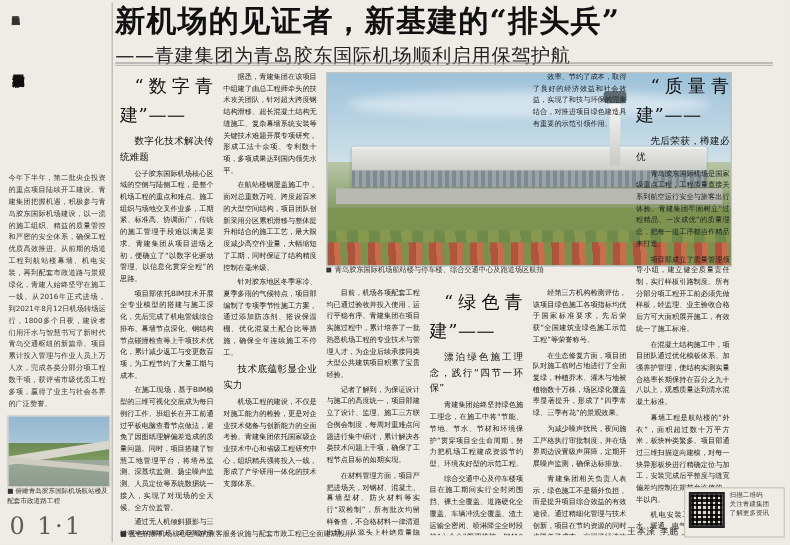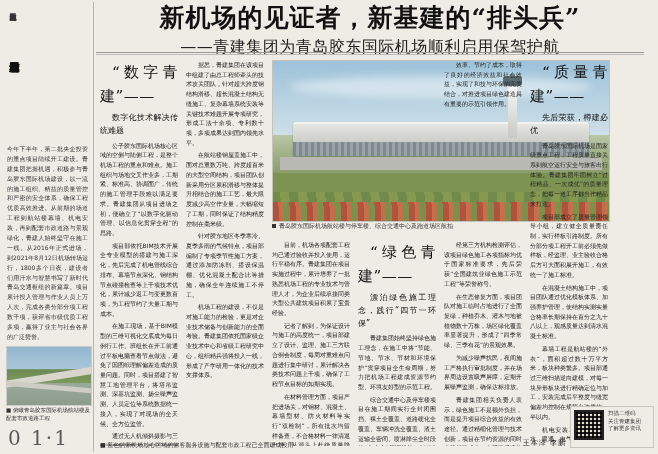--- a/index.html
+++ b/index.html
@@ -11,21 +11,21 @@
   }
   .page{
     position:relative;
     width:658px;height:454px;
     background:#efece5;
     box-sizing:border-box;
   }
   
   .headline-wrap{
     position:absolute;left:96px;top:4px;width:548px;
-    text-align:center;
+    text-align:left;
   }
   .headline{
     font-family:"DejaVu Serif","Liberation Serif",serif;
     font-weight:bold;
     font-size:25px;
     letter-spacing:1px;
     color:#111;
     line-height:1.15;
     white-space:nowrap;
   }
@@ -222,20 +222,21 @@
       <p class="sec-sub">数字化技术解决传统难题</p>
       <p>公子胶东国际机场核心区域的空侧与陆侧工程，是整个机场工程的重点和难点。施工组织与场地交叉作业多，工期紧、标准高、协调面广，传统的施工管理手段难以满足要求。青建集团从项目进场之初，便确立了“以数字化驱动管理、以信息化贯穿全程”的思路。</p>
       <p>项目部依托BIM技术开展全专业模型的搭建与施工深化，先后完成了机电管线综合排布、幕墙节点深化、钢结构节点碰撞检查等上千项技术优化，累计减少返工与变更数百项，为工程节约了大量工期与成本。</p>
       <p>在施工现场，基于BIM模型的三维可视化交底成为每日例行工作。班组长在开工前通过平板电脑查看节点做法，避免了因图纸理解偏差造成的质量问题。同时，项目搭建了智慧工地管理平台，将塔吊监测、深基坑监测、扬尘噪声监测、人员定位等系统数据统一接入，实现了对现场的全天候、全方位监管。</p>
       <p>通过无人机倾斜摄影与三维激光扫描技术，项目部对场区地形、土方开挖量进行精确测算，土方调配方案得到优化，减少了数十万立方米的无效倒运，既保证了工期，也降低了能耗与排放。</p>
     </div>
   <div class="col" id="col2">
       <p>据悉，青建集团在该项目中组建了由总工程师牵头的技术攻关团队，针对超大跨度钢结构滑移、超长混凝土结构无缝施工、复杂幕墙系统安装等关键技术难题开展专项研究，形成工法十余项、专利数十项，多项成果达到国内领先水平。</p>
       <p>在航站楼钢屋盖施工中，面对总重数万吨、跨度超百米的大型空间结构，项目团队创新采用分区累积滑移与整体提升相结合的施工工艺，最大限度减少高空作业量，大幅缩短了工期，同时保证了结构精度控制在毫米级。</p>
       <p>针对胶东地区冬季寒冷、夏季多雨的气候特点，项目部编制了专项季节性施工方案，通过添加防冻剂、搭设保温棚、优化混凝土配合比等措施，确保全年连续施工不停工。</p>
+      <p class="sec-sub">技术底蕴彰显企业实力</p>
       <p>机场工程的建设，不仅是对施工能力的检验，更是对企业技术储备与创新能力的全面考验。青建集团依托国家级企业技术中心和省级工程研究中心，组织精兵强将投入一线，形成了产学研用一体化的技术支撑体系。</p>
     </div>
   <div class="col" id="col3">
       <p>目前，机场各项配套工程均已通过验收并投入使用，运行平稳有序。青建集团在项目实施过程中，累计培养了一批熟悉机场工程的专业技术与管理人才，为企业后续承接同类大型公共建筑项目积累了宝贵经验。</p>
       <p>记者了解到，为保证设计与施工的高度统一，项目部建立了设计、监理、施工三方联合例会制度，每周对重难点问题进行集中研讨，累计解决各类技术问题上千项，确保了工程节点目标的如期实现。</p>
       <p>在材料管理方面，项目严把进场关，对钢材、混凝土、幕墙型材、防火材料等实行“双检制”，所有批次均留样备查，不合格材料一律清退出场，从源头上杜绝质量隐患。</p>
     </div>
   <div class="col" id="col4">
       <p class="sec-title">“绿色青建”——</p>
       <p class="sec-sub">漂泊绿色施工理念，践行“四节一环保”</p>

